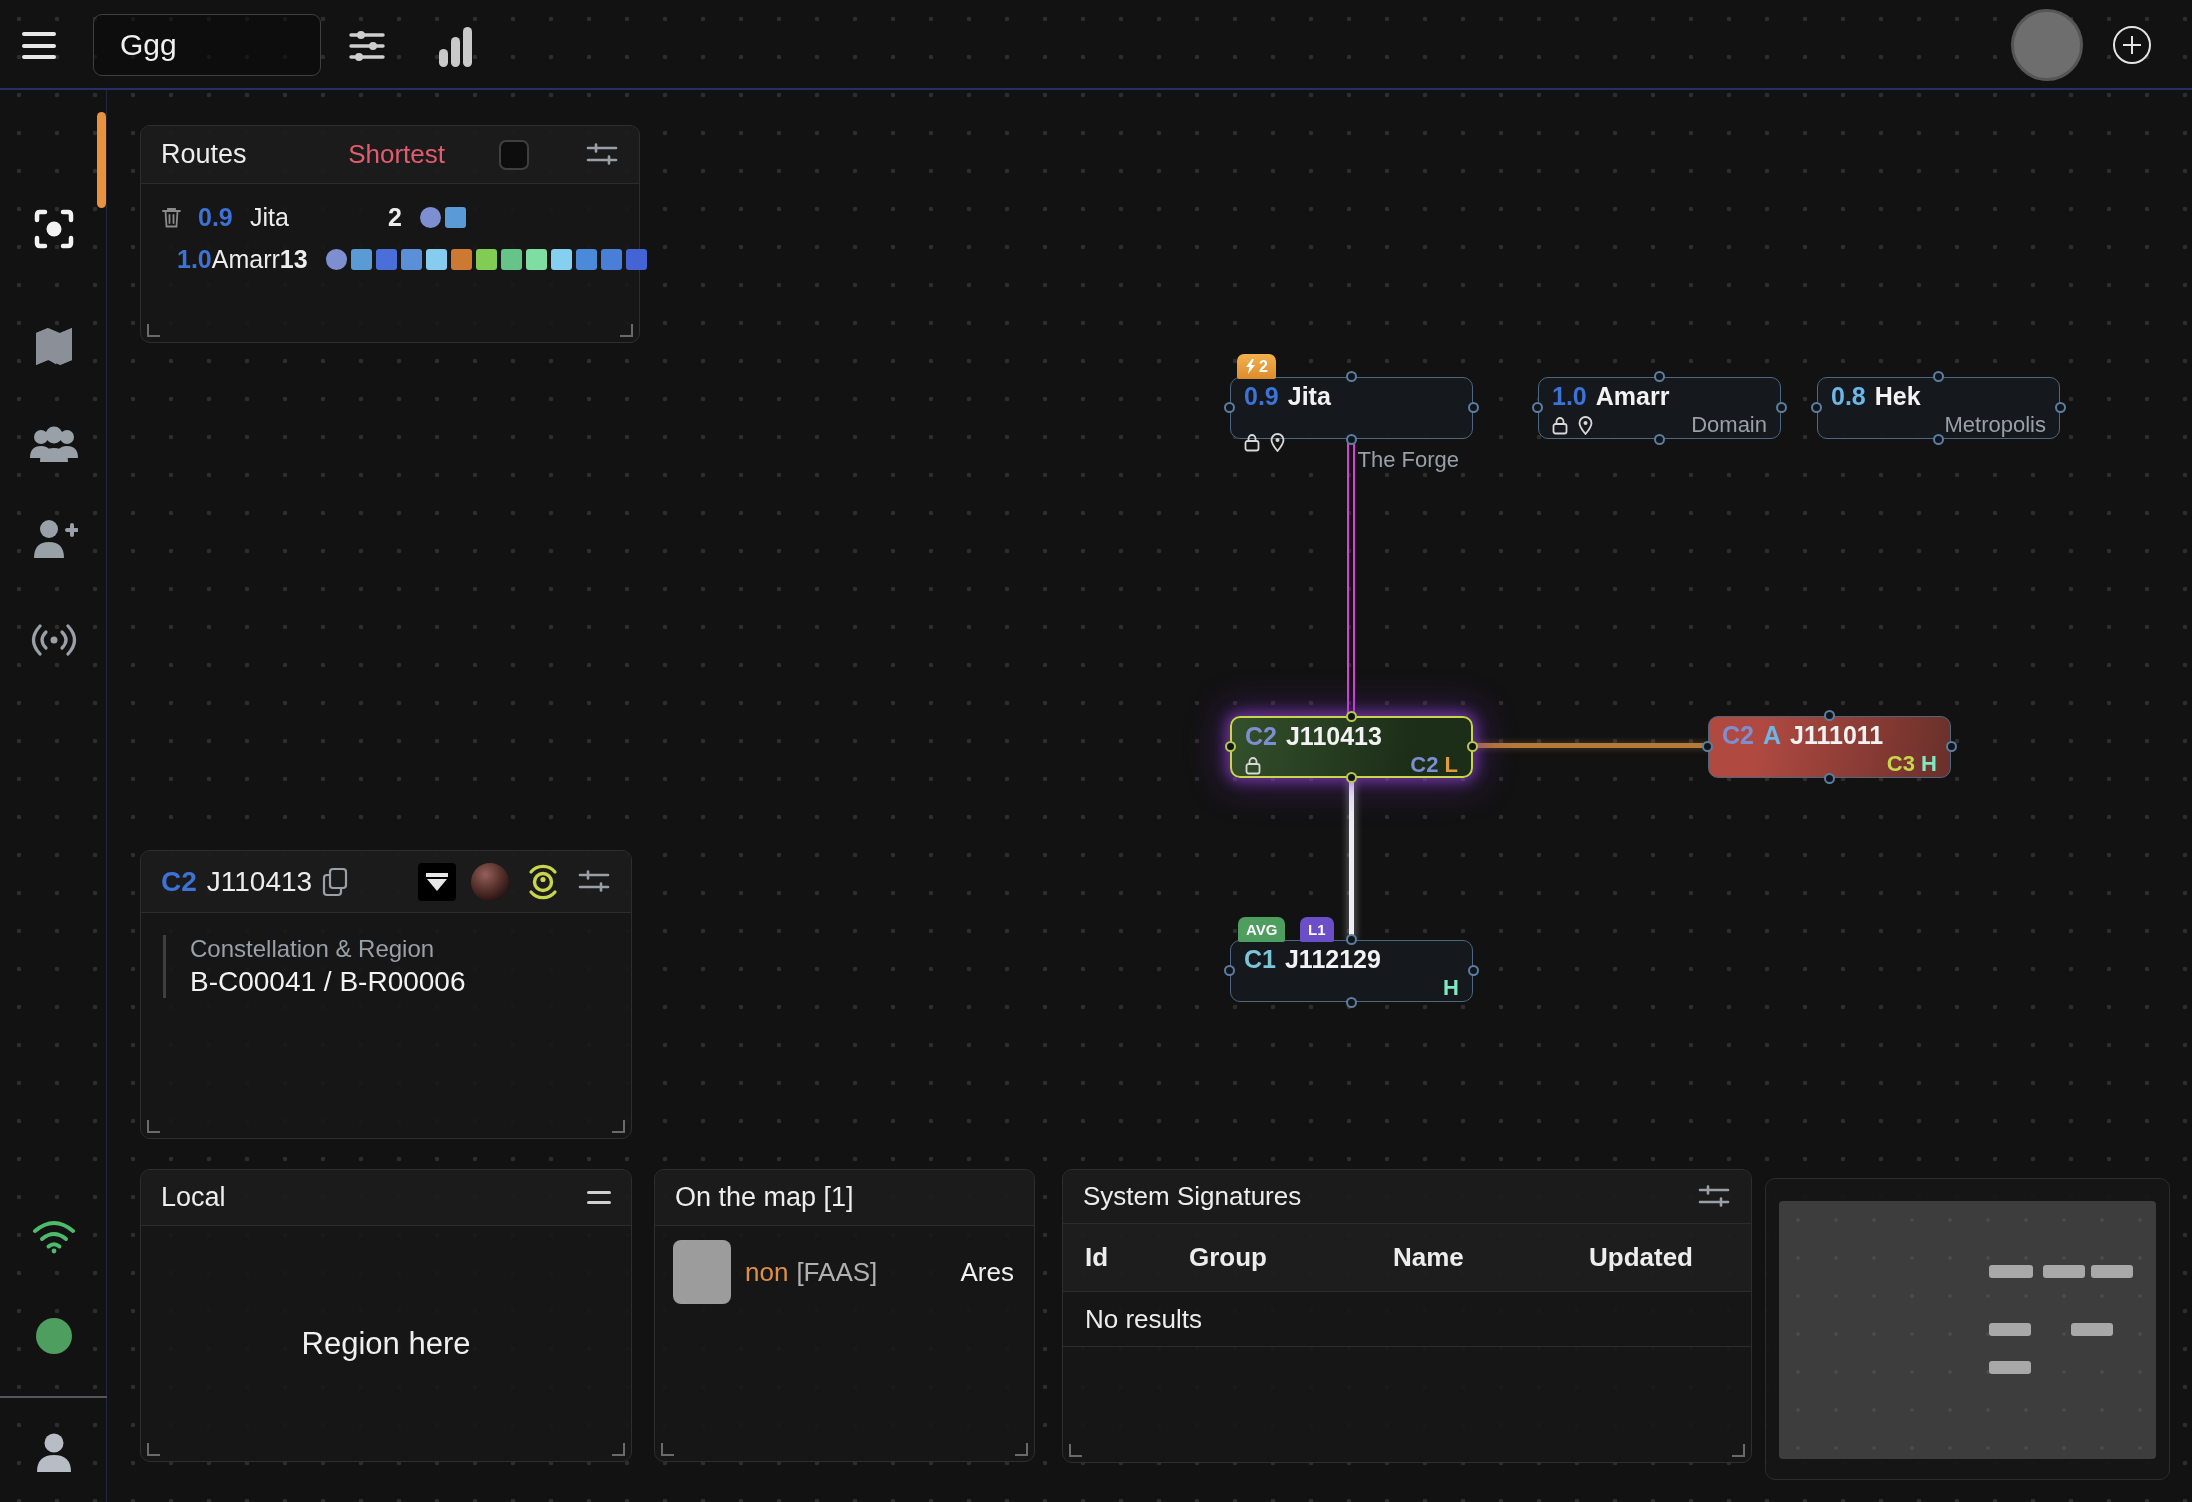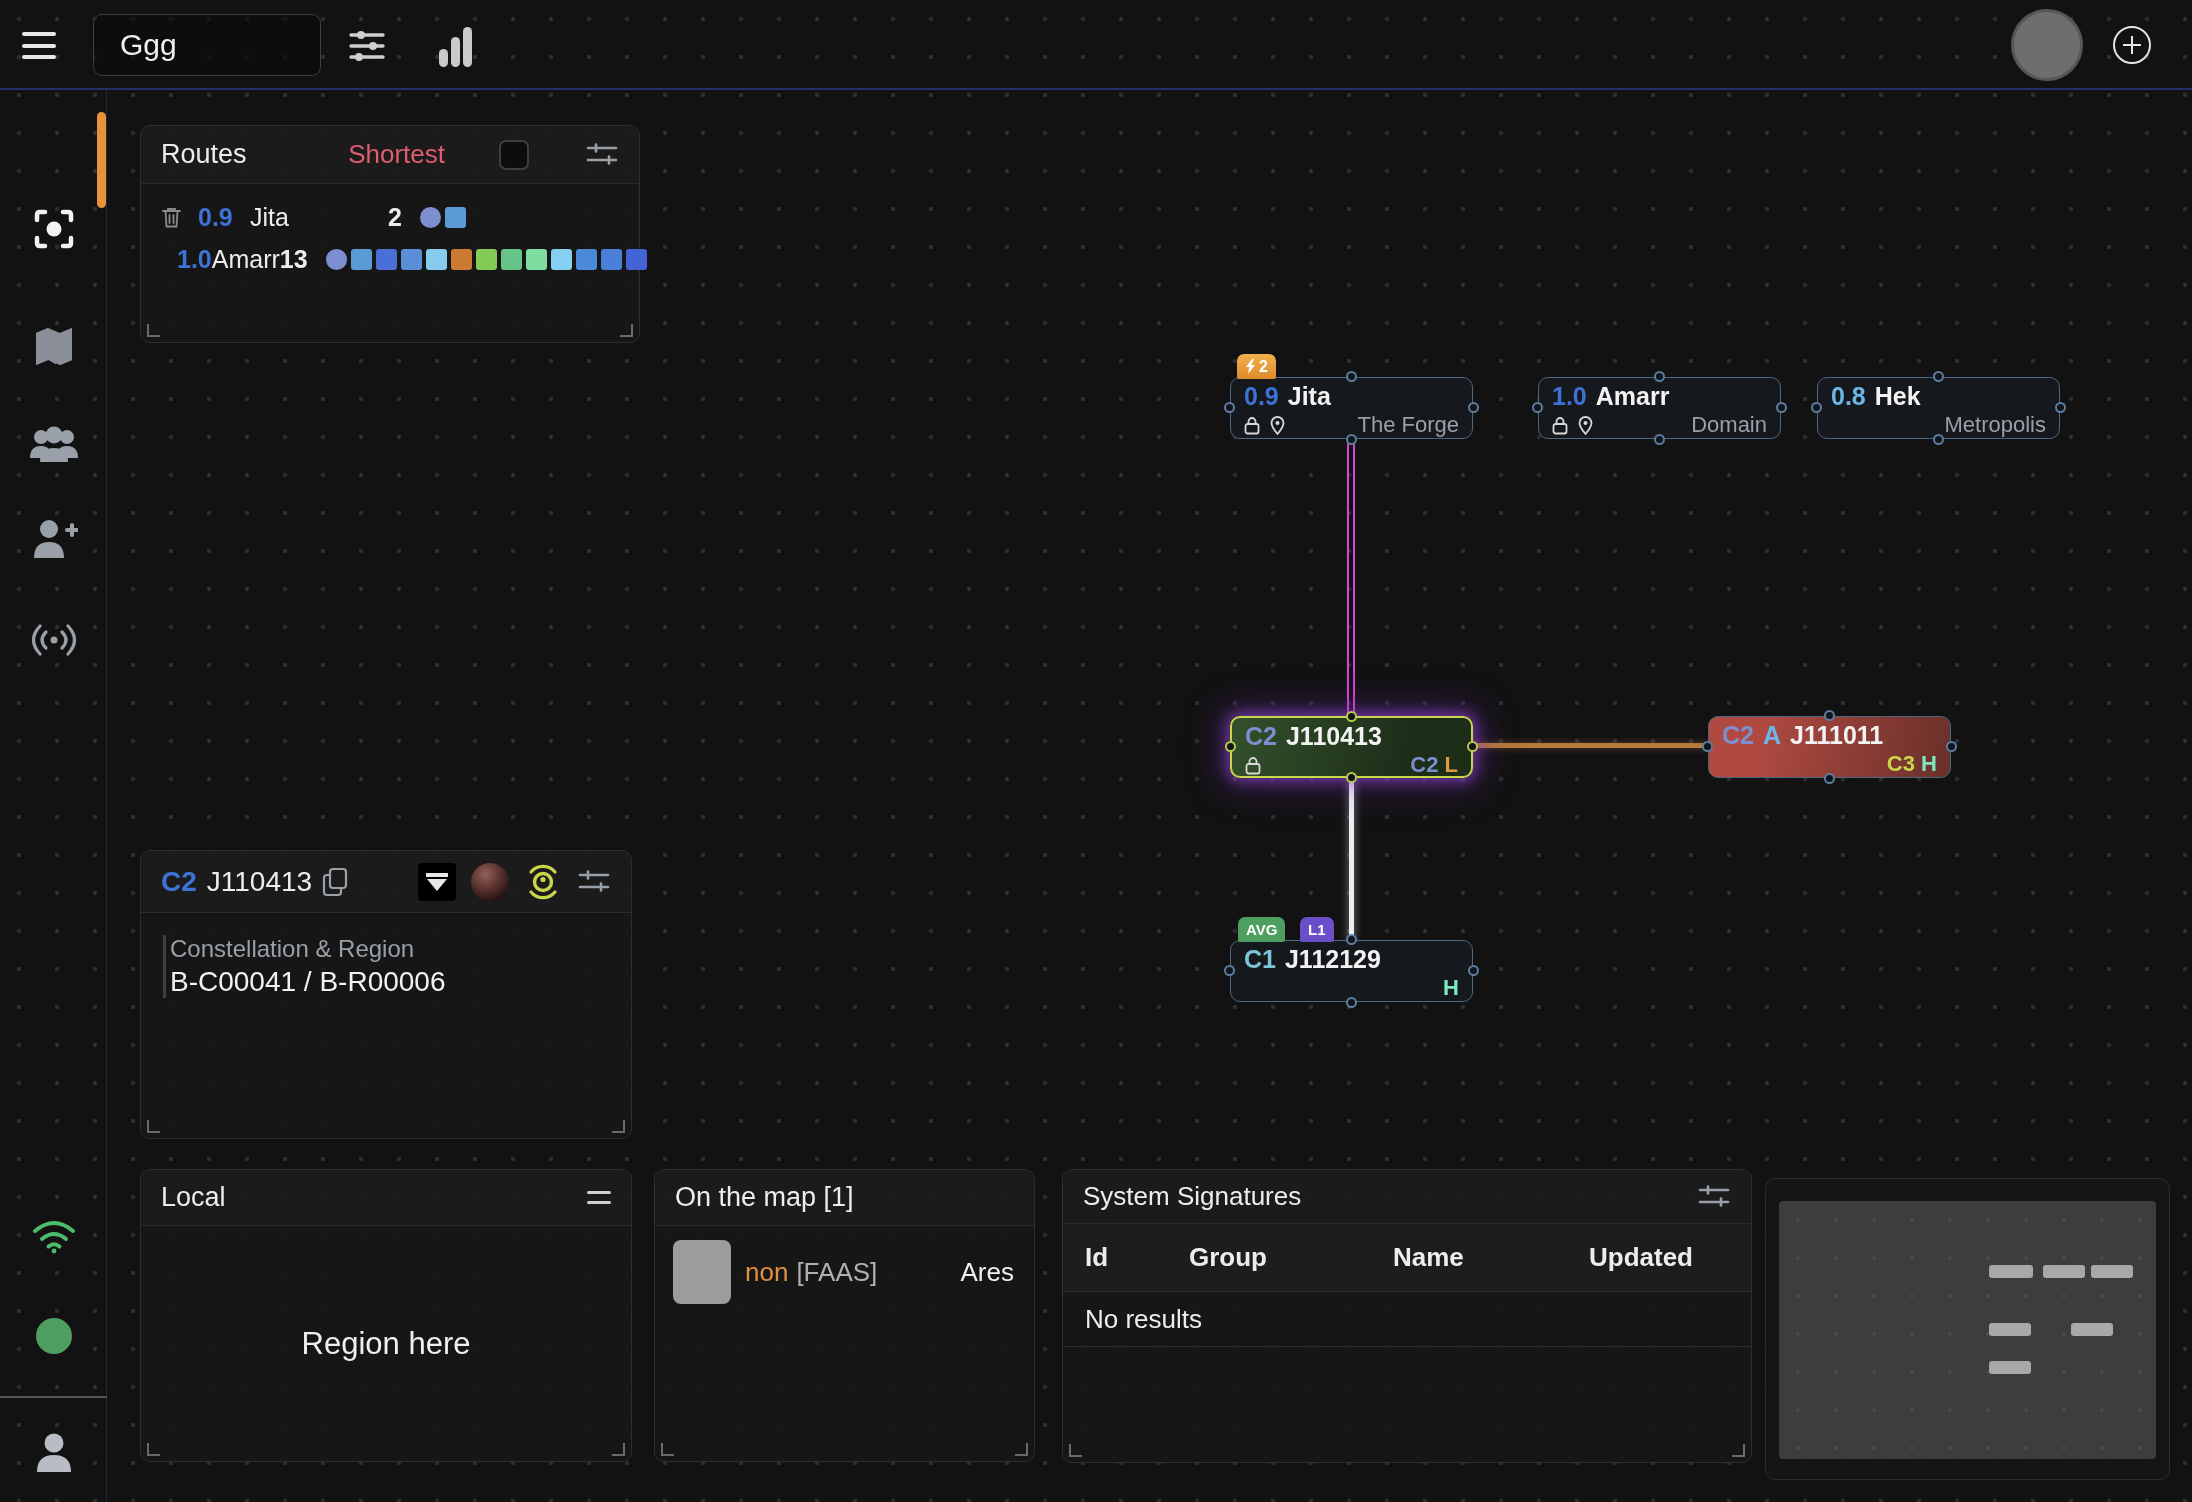--- a/index.html
+++ b/index.html
@@ -71,21 +71,21 @@
   .badge.avg{left:7px;background:#4e9e5f;font-size:15px;}
   .badge.l1{left:69px;background:#6a4fc8;font-size:15px;}
   
   .info{left:140px;top:850px;width:492px;height:289px;}
   .info .panel-h{height:62px;font-size:28px;gap:10px;}
   .info-icons{margin-left:auto;display:flex;align-items:center;gap:15px;}
   .blackbox{width:38px;height:38px;background:#000;border-radius:4px;display:flex;align-items:center;justify-content:center;cursor:pointer;}
   .wh-thumb{width:38px;height:38px;border-radius:50%;cursor:pointer;
     background:radial-gradient(circle at 38% 30%, #93605a, #56302b 45%, #241110 80%, #120808);}
   .info-body{padding:22px 22px 0;}
-  .sect{border-left:3px solid #3f3f3f;padding-left:4px;margin-bottom:20px;}
+  .sect{border-left:3px solid #3f3f3f;padding-left:24px;margin-bottom:20px;}
   .sect .lbl{color:#99a0a8;font-size:24px;}
   .sect .val{color:#f2f2f2;font-size:28px;margin-top:3px;}
   .sup{font-size:19px;font-weight:700;position:relative;top:-7px;margin-left:3px;}
   
   .localp{left:140px;top:1169px;width:492px;height:293px;}
   .nobody{position:absolute;left:0;top:56px;right:0;bottom:0;display:flex;align-items:center;justify-content:center;font-size:31px;color:#f0f0f0;}
   .eq-ic{margin-left:auto;display:flex;flex-direction:column;gap:7px;cursor:pointer;}
   .eq-ic i{width:24px;height:3px;background:#d0d0d0;border-radius:2px;display:block;}
   .onmap{left:654px;top:1169px;width:381px;height:293px;}
   .pilot-row{display:flex;align-items:center;padding:14px 20px 0 18px;cursor:pointer;}
@@ -230,21 +230,21 @@
     </div>
   <div class="row2">
     <svg width="16" height="19" viewBox="0 0 16 19">
         <rect x="1.5" y="8" width="13" height="9.5" rx="2" fill="none" stroke="#d8d8d8" stroke-width="1.8"></rect>
         <path d="M4.5 8 V5.5 a3.5 3.5 0 0 1 7 0 V8" fill="none" stroke="#d8d8d8" stroke-width="1.8"></path>
       </svg>
     <svg width="15" height="19" viewBox="0 0 15 19">
         <path d="M7.5 1 a6 6 0 0 1 6 6 c0 4 -6 11 -6 11 s-6 -7 -6 -11 a6 6 0 0 1 6 -6 Z" fill="none" stroke="#d8d8d8" stroke-width="1.8"></path>
         <circle cx="7.5" cy="7" r="2" fill="#d8d8d8"></circle>
       </svg>
-    <span class="rt" style="font-weight:400;">The Forge</span>
+    <span class="rt" style="font-weight:400;margin-top:35px;">The Forge</span>
   </div>
 </div>
 
 <div class="node" style="left:1538px;top:377px;">
   <i class="hd t"></i>
     <i class="hd b"></i>
   <i class="hd l"></i>
     <i class="hd r"></i>
   <div class="row1">
       <span class="c-blue">1.0</span>

